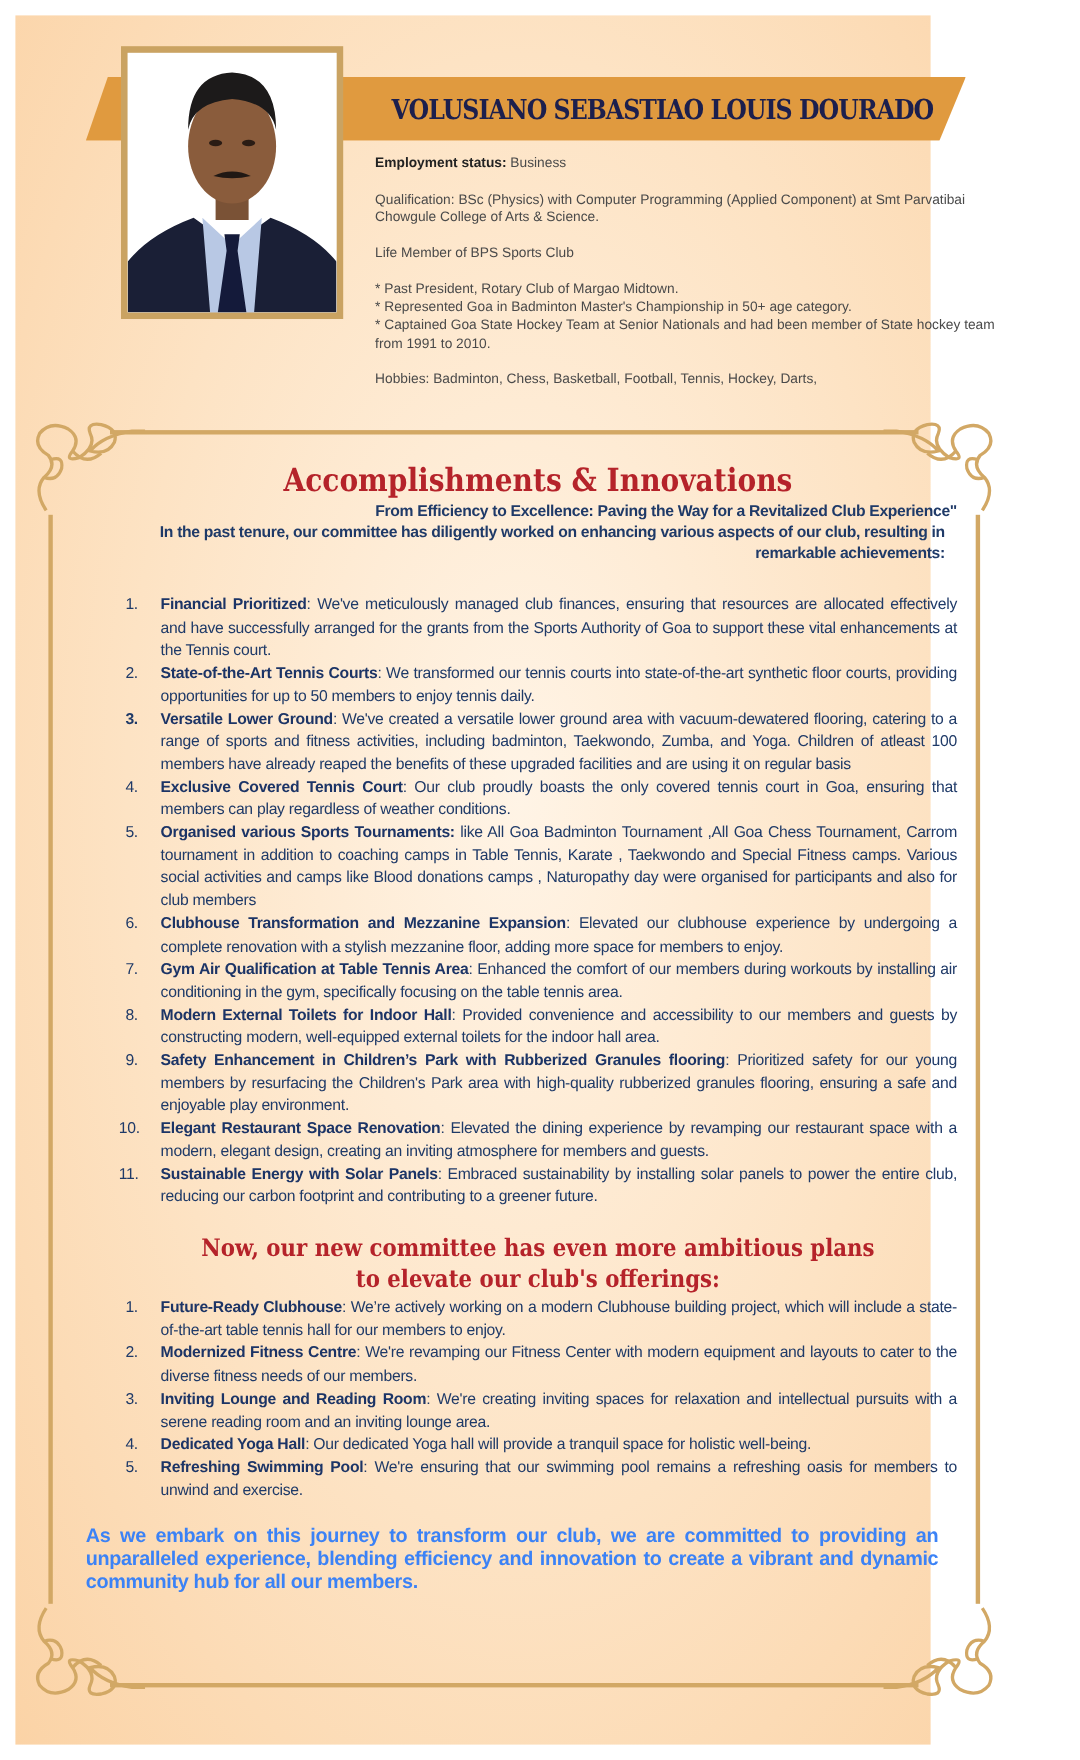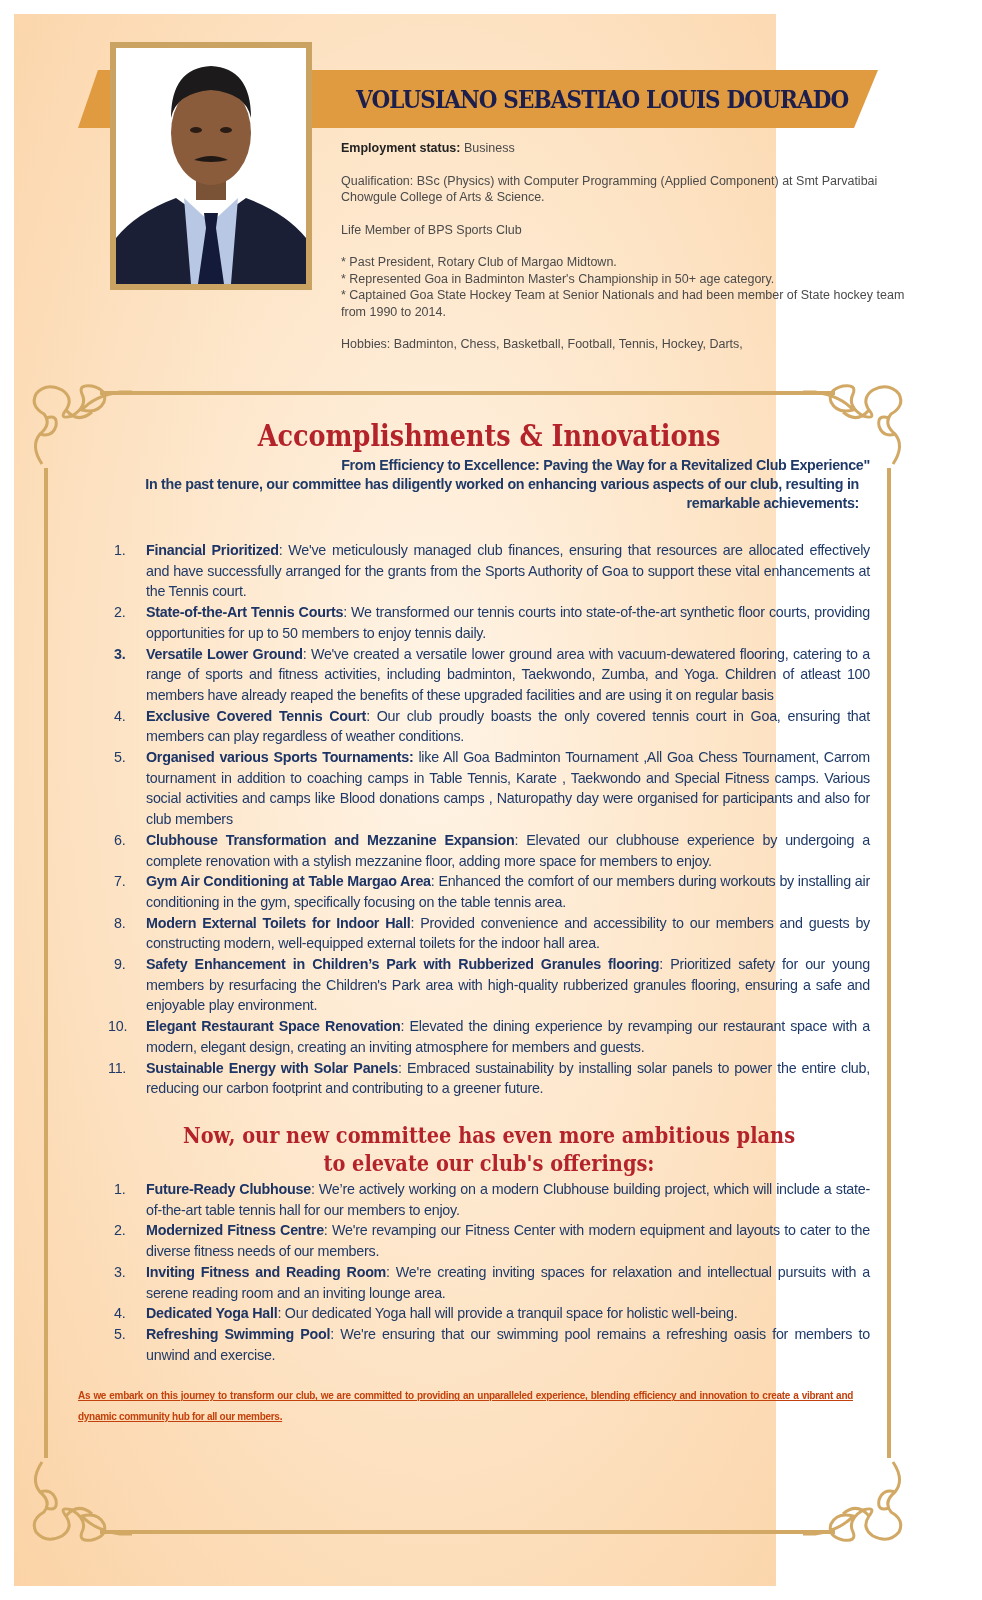--- a/index.html
+++ b/index.html
@@ -2,21 +2,21 @@
 <html><head>
 <meta charset="utf-8">
 <style>
   html, body { margin: 0; padding: 0; }
   body {
     width: 982px; height: 1600px; background: #ffffff;
     position: relative; overflow: hidden;
     font-family: "Liberation Sans", sans-serif;
   }
   .page {
-    position: absolute; left: 14px; top: 14px; width: 762px; height: 1572px;
+    position: absolute; left: 14px; top: 14px; width: 832px; height: 1572px;
     background: radial-gradient(ellipse at 55% 45%, #fff4e6 0%, #fde3c4 55%, #fbd3a6 100%);
   }
   .photo-frame {
     position: absolute; left: 96px; top: 28px; width: 202px; height: 248px;
     background: #caa362; padding: 6px; box-sizing: border-box;
   }
   .photo {
     width: 100%; height: 100%; background: #ffffff; position: relative; overflow: hidden;
   }
   .photo svg { width: 100%; height: 100%; display: block; }
@@ -73,21 +73,21 @@
   }
   ol.items { list-style: none; margin: 0; padding: 0; }
   ol.items li {
     position: relative; padding-left: 38px; font-size: 14.3px; line-height: 20.7px;
     text-align: justify; color: #1f3a68; letter-spacing: -0.25px;
   }
   ol.items li .num { position: absolute; left: 6px; top: 0; font-weight: normal; }
   ol.items li .num.bold { font-weight: bold; }
   ol.items li b { font-weight: bold; color: #1c3466; }
   .h2 { font-size: 22px; line-height: 28px; margin: 0; }
-  .closing { font-weight: bold; font-size: 10px; line-height: 20.7px; text-align: justify; color: #c2410c; letter-spacing: -0.3px; text-decoration: underline; }
+  .closing { font-weight: bold; font-size: 18px; line-height: 20.7px; text-align: justify; color: #3b82f6; letter-spacing: -0.3px; }
 </style>
 </head>
 <body>
 
 <div class="page">
 
   <div class="name-banner"></div>
   <div class="name-banner-inner" style="left:342px; top:56px; position:absolute;">
     <span class="name">VOLUSIANO SEBASTIAO LOUIS DOURADO</span>
   </div>
@@ -112,21 +112,21 @@
   <div class="bio">
     <p>
       <b>Employment status:</b>
       <span>Business</span>
     </p>
     <p>Qualification: BSc (Physics) with Computer Programming (Applied Component) at Smt Parvatibai Chowgule College of Arts &amp; Science.</p>
     <p>Life Member of BPS Sports Club</p>
     <p>
       <span style="display:block">* Past President, Rotary Club of Margao Midtown.</span>
       <span style="display:block">* Represented Goa in Badminton Master's Championship in 50+ age category.</span>
-      <span style="display:block">* Captained Goa State Hockey Team at Senior Nationals and had been member of State hockey team from 1990 to 2014.</span>
+      <span style="display:block">* Captained Goa State Hockey Team at Senior Nationals and had been member of State hockey team from 1991 to 2010.</span>
     </p>
     <p>Hobbies: Badminton, Chess, Basketball, Football, Tennis, Hockey, Darts,</p>
   </div>
 </div>
 
 <div class="frame">
   <div class="frame-line-top"></div>
   <div class="frame-line-bottom"></div>
   <div class="frame-line-left"></div>
   <div class="frame-line-right"></div>
@@ -165,34 +165,34 @@
   <div class="sub" style="margin-top:4px">From Efficiency to Excellence: Paving the Way for a Revitalized Club Experience"</div>
   <div class="sub" style="width:740px; margin:0 auto;">In the past tenure, our committee has diligently worked on enhancing various aspects of our club, resulting in remarkable achievements:</div>
 
   <ol class="items" style="margin-top:27px">
     <li><span class="num">1.</span><b>Financial Prioritized</b><span>: We've meticulously managed club finances, ensuring that resources are allocated effectively and have successfully arranged for the grants from the Sports Authority of Goa to support these vital enhancements at the Tennis court.</span></li>
     <li><span class="num">2.</span><b>State-of-the-Art Tennis Courts</b><span>: We transformed our tennis courts into state-of-the-art synthetic floor courts, providing opportunities for up to 50 members to enjoy tennis daily.</span></li>
     <li><span class="num bold">3.</span><b>Versatile Lower Ground</b><span>: We've created a versatile lower ground area with vacuum-dewatered flooring, catering to a range of sports and fitness activities, including badminton, Taekwondo, Zumba, and Yoga. Children of atleast 100 members have already reaped the benefits of these upgraded facilities and are using it on regular basis</span></li>
     <li><span class="num">4.</span><b>Exclusive Covered Tennis Court</b><span>: Our club proudly boasts the only covered tennis court in Goa, ensuring that members can play regardless of weather conditions.</span></li>
     <li><span class="num">5.</span><b>Organised various Sports Tournaments:</b><span> like All Goa Badminton Tournament ,All Goa Chess Tournament, Carrom tournament   in addition to coaching camps in Table Tennis, Karate , Taekwondo and Special Fitness camps. Various social  activities  and camps like Blood donations camps , Naturopathy day  were organised for participants and also for club members</span></li>
     <li><span class="num">6.</span><b>Clubhouse Transformation and Mezzanine Expansion</b><span>: Elevated our clubhouse experience by undergoing a complete renovation with a stylish mezzanine floor, adding more space for members to enjoy.</span></li>
-    <li><span class="num">7.</span><b>Gym Air Conditioning at Table Margao Area</b><span>: Enhanced the comfort of our members during workouts by installing air conditioning in the gym, specifically focusing on the table tennis area.</span></li>
+    <li><span class="num">7.</span><b>Gym Air Qualification at Table Tennis Area</b><span>: Enhanced the comfort of our members during workouts by installing air conditioning in the gym, specifically focusing on the table tennis area.</span></li>
     <li><span class="num">8.</span><b>Modern External Toilets for Indoor Hall</b><span>: Provided convenience and accessibility to our members and guests by constructing modern, well-equipped external toilets for the indoor hall area.</span></li>
     <li><span class="num">9.</span><b>Safety Enhancement in Children’s Park with Rubberized Granules flooring</b><span>: Prioritized safety for our young members by resurfacing the Children's Park area with high-quality rubberized granules flooring, ensuring a safe and enjoyable play environment.</span></li>
     <li><span class="num" style="left:0">10.</span><b>Elegant Restaurant Space Renovation</b><span>: Elevated the dining experience by revamping our restaurant space with a modern, elegant design, creating an inviting atmosphere for members and guests.</span></li>
     <li><span class="num" style="left:0">11.</span><b>Sustainable Energy with Solar Panels</b><span>: Embraced sustainability by installing solar panels to power the entire club, reducing our carbon footprint and contributing to a greener future.</span></li>
   </ol>
 
   <div style="margin-top:22px">
     <div class="h-red h2">Now, our new committee has even more ambitious plans</div>
     <div class="h-red h2">to elevate our club's offerings:</div>
   </div>
 
   <ol class="items" style="margin-top:2px">
     <li><span class="num">1.</span><b>Future-Ready Clubhouse</b><span>: We’re actively working on a modern Clubhouse building project, which will include a state-of-the-art table tennis hall for our members to enjoy.</span></li>
     <li><span class="num">2.</span><b>Modernized Fitness Centre</b><span>: We're revamping our Fitness Center with modern equipment and layouts to cater to the diverse fitness needs of our members.</span></li>
-    <li><span class="num">3.</span><b>Inviting Fitness and Reading Room</b><span>: We're creating inviting spaces for relaxation and intellectual pursuits with a serene reading room and an inviting lounge area.</span></li>
+    <li><span class="num">3.</span><b>Inviting Lounge and Reading Room</b><span>: We're creating inviting spaces for relaxation and intellectual pursuits with a serene reading room and an inviting lounge area.</span></li>
     <li><span class="num">4.</span><b>Dedicated Yoga Hall</b><span>: Our dedicated Yoga hall will provide a tranquil space for holistic well-being.</span></li>
     <li><span class="num">5.</span><b>Refreshing Swimming Pool</b><span>: We're ensuring that our swimming pool remains a refreshing oasis for members to unwind and exercise.</span></li>
   </ol>
 
   <p class="closing" style="margin-top:21px; margin-left:-30px; width:775px;">As we embark on this journey to transform our club, we are committed to providing an unparalleled experience, blending efficiency and innovation to create a vibrant and dynamic community hub for all our members.</p>
 </div>
 
 </body></html>

